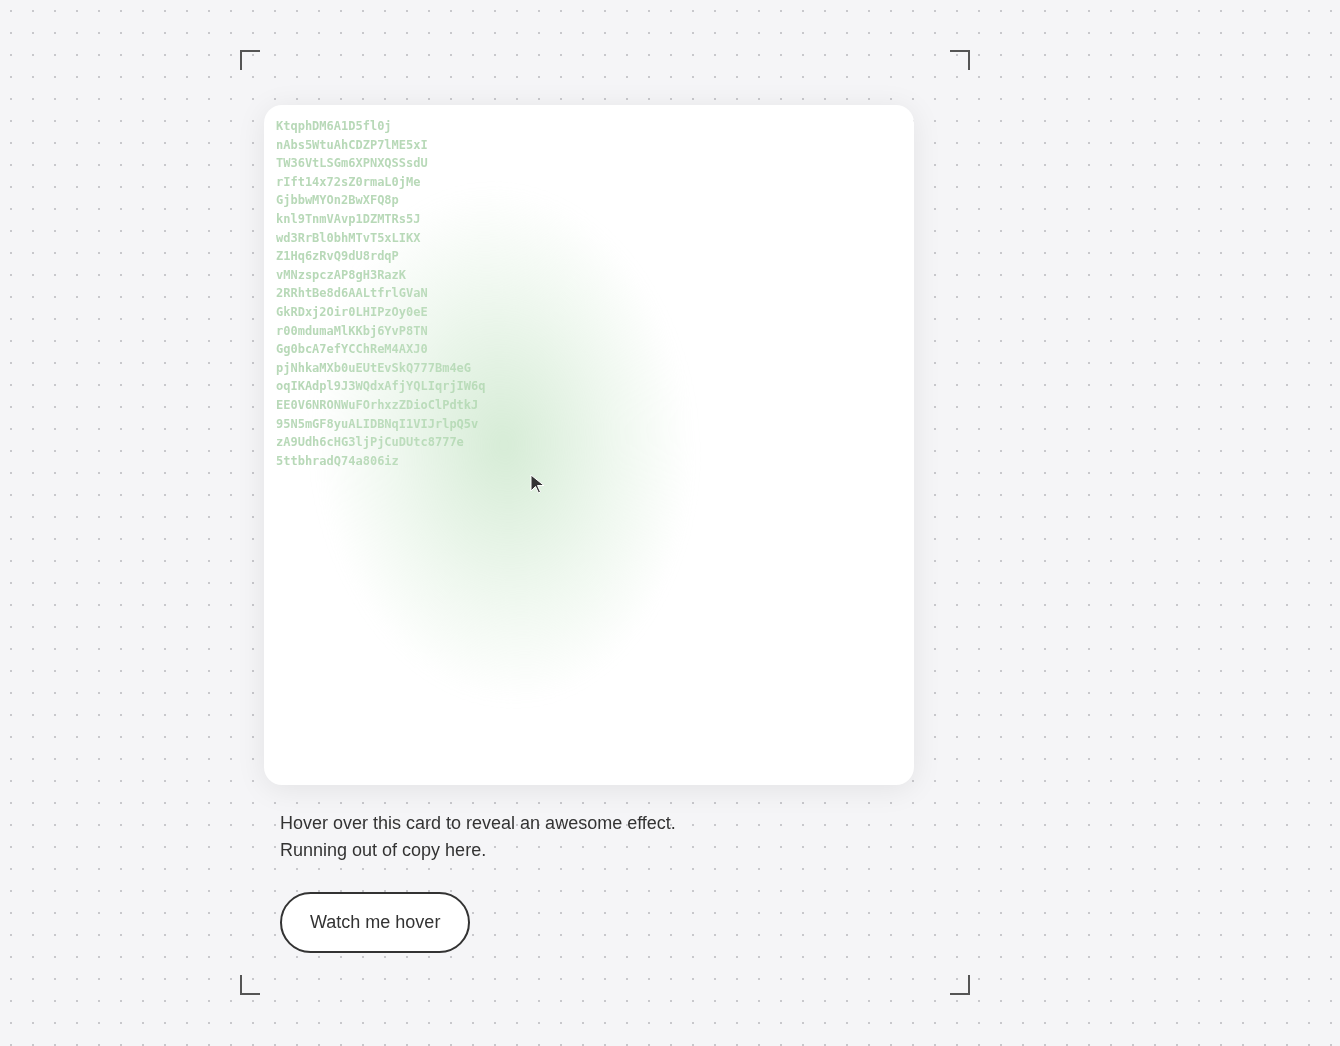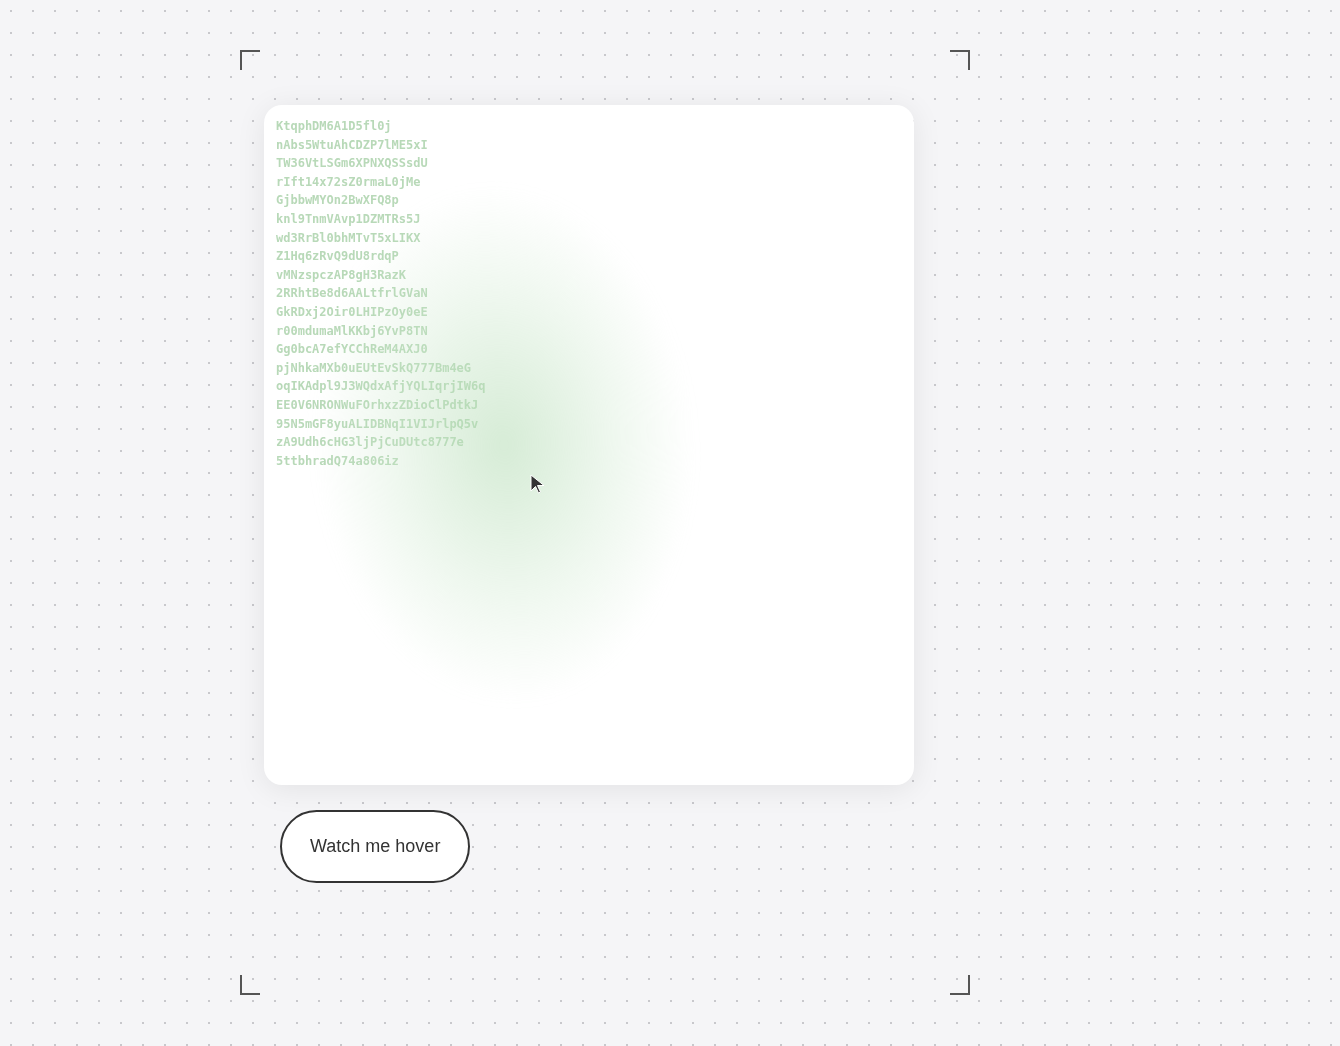--- a/index.html
+++ b/index.html
@@ -153,21 +153,21 @@
 
     .card-description {
       font-size: 18px;
       color: #333;
       line-height: 1.5;
       margin-bottom: 28px;
     }
 
     .hover-button {
       display: inline-block;
-      padding: 24px 28px;
+      padding: 18px 28px;
       border: 2px solid #333;
       border-radius: 50px;
       background: white;
       font-size: 18px;
       color: #333;
       cursor: pointer;
       font-family: inherit;
     }
   </style>
 </head>
@@ -188,15 +188,19 @@
 
 
     <div class="cursor">
       <svg class="cursor-svg" viewBox="0 0 20 24" fill="none" xmlns="http://www.w3.org/2000/svg">
         <path d="M2 2L2 18L6.5 13.5L9.5 20L11.5 19L8.5 12.5L15 12.5L2 2Z" fill="#333" stroke="white" stroke-width="1"></path>
       </svg>
     </div>
   </div>
 
   <div class="card-bottom">
+    <div class="card-description">
+      <div>Hover over this card to reveal an awesome effect.</div>
+      <div>Running out of copy here.</div>
+    </div>
     <button class="hover-button">Watch me hover</button>
   </div>
 </div>
 
 </body></html>

